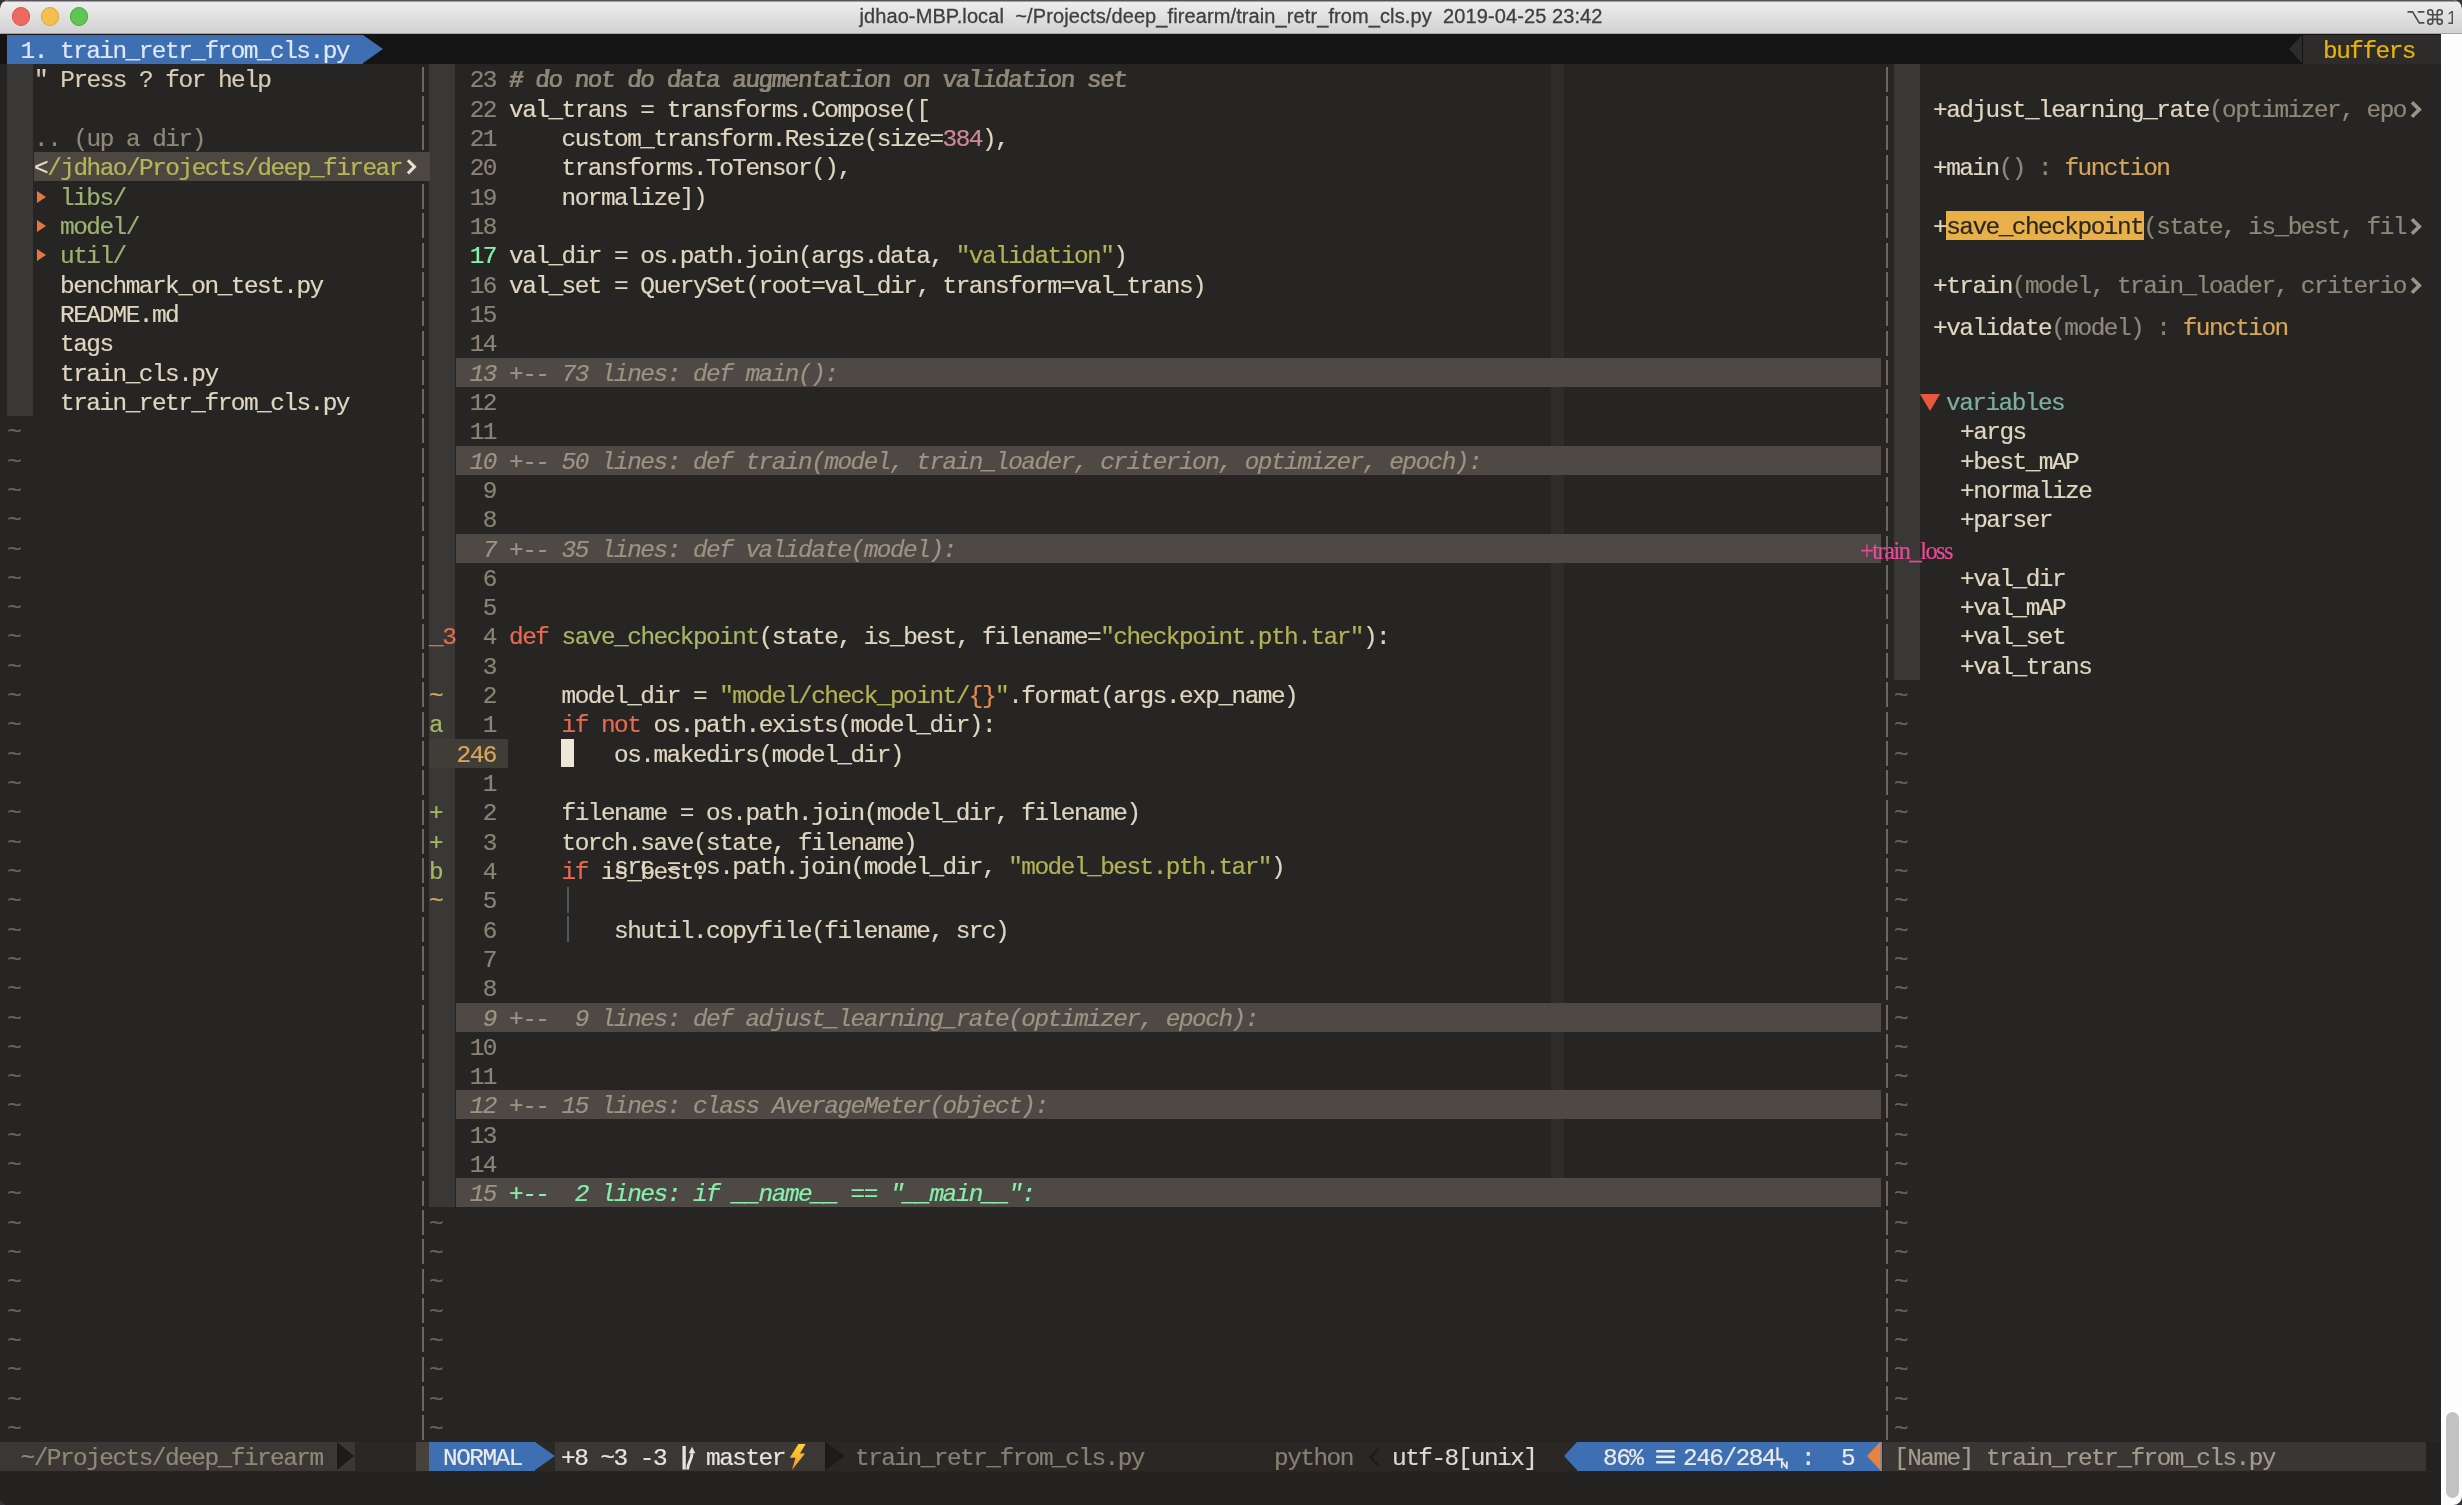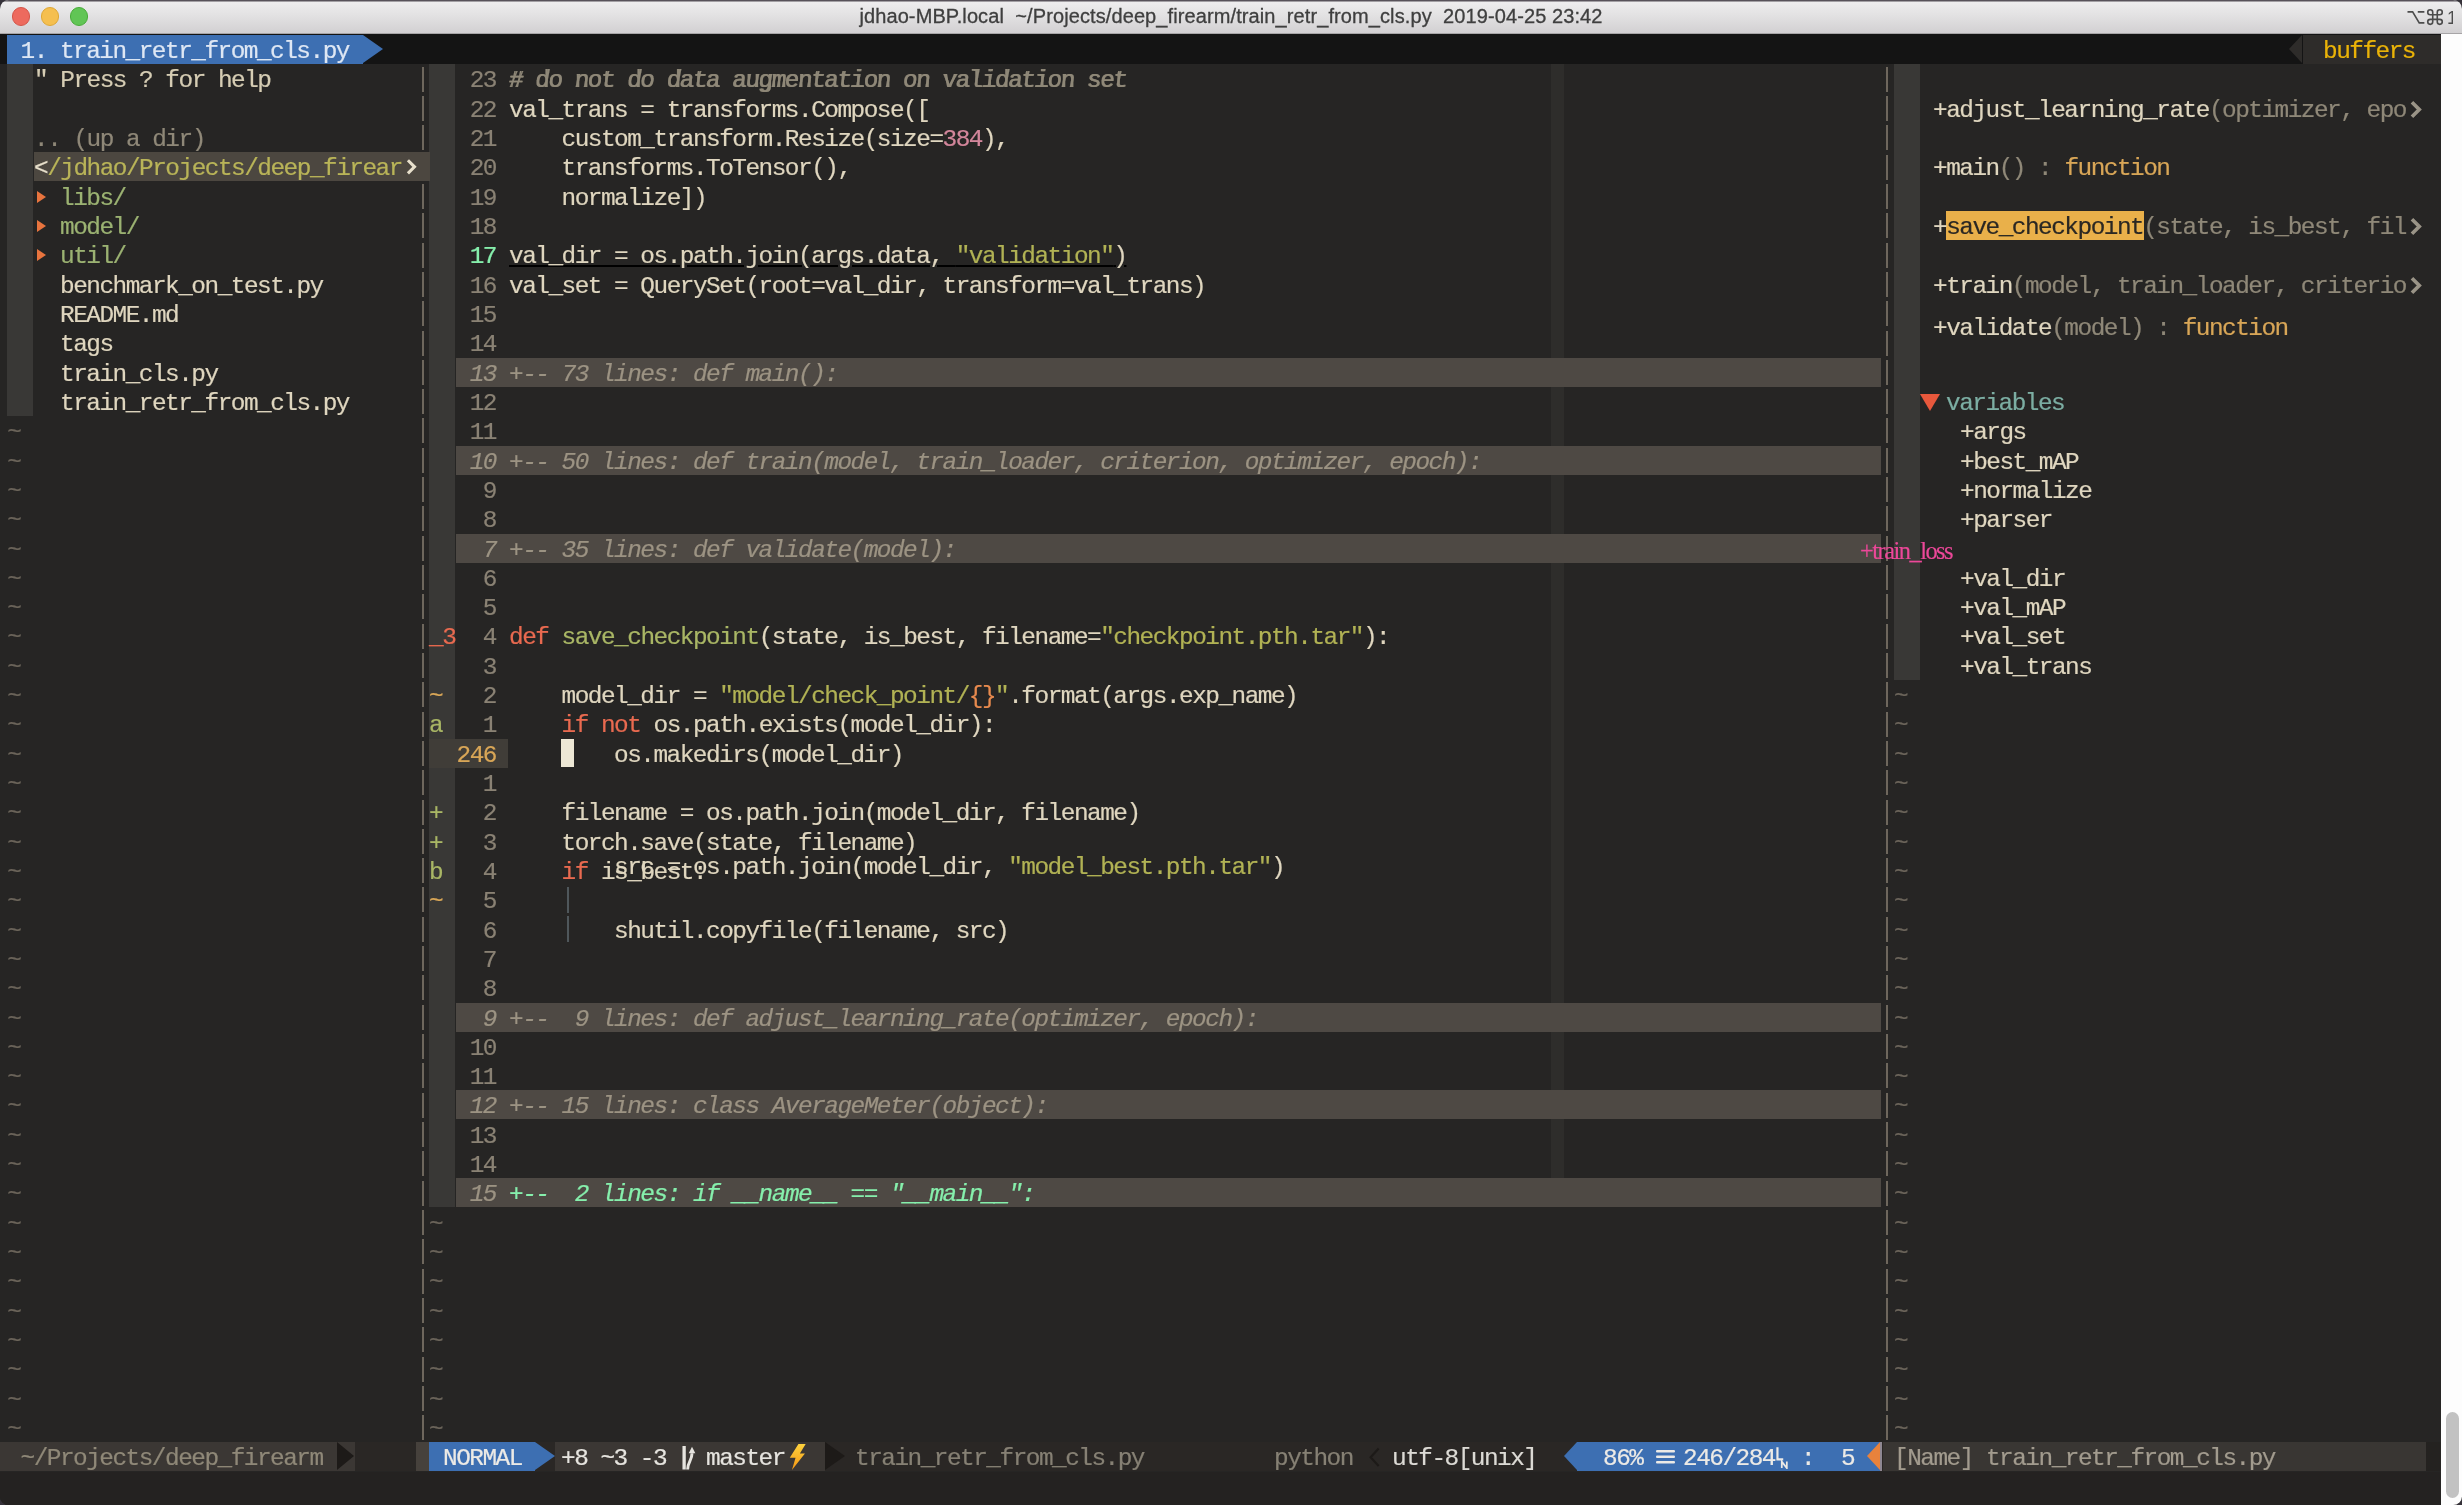--- a/index.html
+++ b/index.html
@@ -193,21 +193,21 @@
 <div class="m" style="left:456px;top:94px;width:40px;text-align:right;color:#8a8274;">22</div>
 <div class="m" style="left:509px;top:94px;"><span style="color:#dfd6bf">val_trans&nbsp;=&nbsp;transforms.Compose([</span></div>
 <div class="m" style="left:456px;top:123px;width:40px;text-align:right;color:#8a8274;">21</div>
 <div class="m" style="left:509px;top:123px;"><span style="color:#dfd6bf">&nbsp;&nbsp;&nbsp;&nbsp;custom_transform.Resize(size=</span><span style="color:#d3869b">384</span><span style="color:#dfd6bf">),</span></div>
 <div class="m" style="left:456px;top:152px;width:40px;text-align:right;color:#8a8274;">20</div>
 <div class="m" style="left:509px;top:152px;"><span style="color:#dfd6bf">&nbsp;&nbsp;&nbsp;&nbsp;transforms.ToTensor(),</span></div>
 <div class="m" style="left:456px;top:182px;width:40px;text-align:right;color:#8a8274;">19</div>
 <div class="m" style="left:509px;top:182px;"><span style="color:#dfd6bf">&nbsp;&nbsp;&nbsp;&nbsp;normalize])</span></div>
 <div class="m" style="left:456px;top:211px;width:40px;text-align:right;color:#8a8274;">18</div>
 <div class="m" style="left:456px;top:240px;width:40px;text-align:right;color:#86efac;">17</div>
-<div class="m" style="left:509px;top:240px;text-decoration:underline;"><span style="color:#dfd6bf">val_dir&nbsp;=&nbsp;os.path.join(args.data,&nbsp;</span><span style="color:#b1b254">"validation"</span><span style="color:#dfd6bf">)</span></div>
+<div class="m" style="left:509px;top:240px;"><span style="color:#dfd6bf">val_dir&nbsp;=&nbsp;os.path.join(args.data,&nbsp;</span><span style="color:#b1b254">"validation"</span><span style="color:#dfd6bf">)</span></div>
 <div class="m" style="left:456px;top:270px;width:40px;text-align:right;color:#8a8274;">16</div>
 <div class="m" style="left:509px;top:270px;"><span style="color:#dfd6bf">val_set&nbsp;=&nbsp;QuerySet(root=val_dir,&nbsp;transform=val_trans)</span></div>
 <div class="m" style="left:456px;top:299px;width:40px;text-align:right;color:#8a8274;">15</div>
 <div class="m" style="left:456px;top:328px;width:40px;text-align:right;color:#8a8274;">14</div>
 <div style="position:absolute;left:456px;top:358px;width:1425px;height:29px;background:#4e4944;"></div>
 <div class="m" style="left:456px;top:358px;width:40px;text-align:right;color:#9c9383;font-style:italic;">13</div>
 <div class="m" style="left:509px;top:358px;color:#9c9383;font-style:italic;">+--&nbsp;73&nbsp;lines:&nbsp;def&nbsp;main():</div>
 <div class="m" style="left:456px;top:387px;width:40px;text-align:right;color:#8a8274;">12</div>
 <div class="m" style="left:456px;top:416px;width:40px;text-align:right;color:#8a8274;">11</div>
 <div style="position:absolute;left:456px;top:446px;width:1425px;height:29px;background:#4e4944;"></div>

